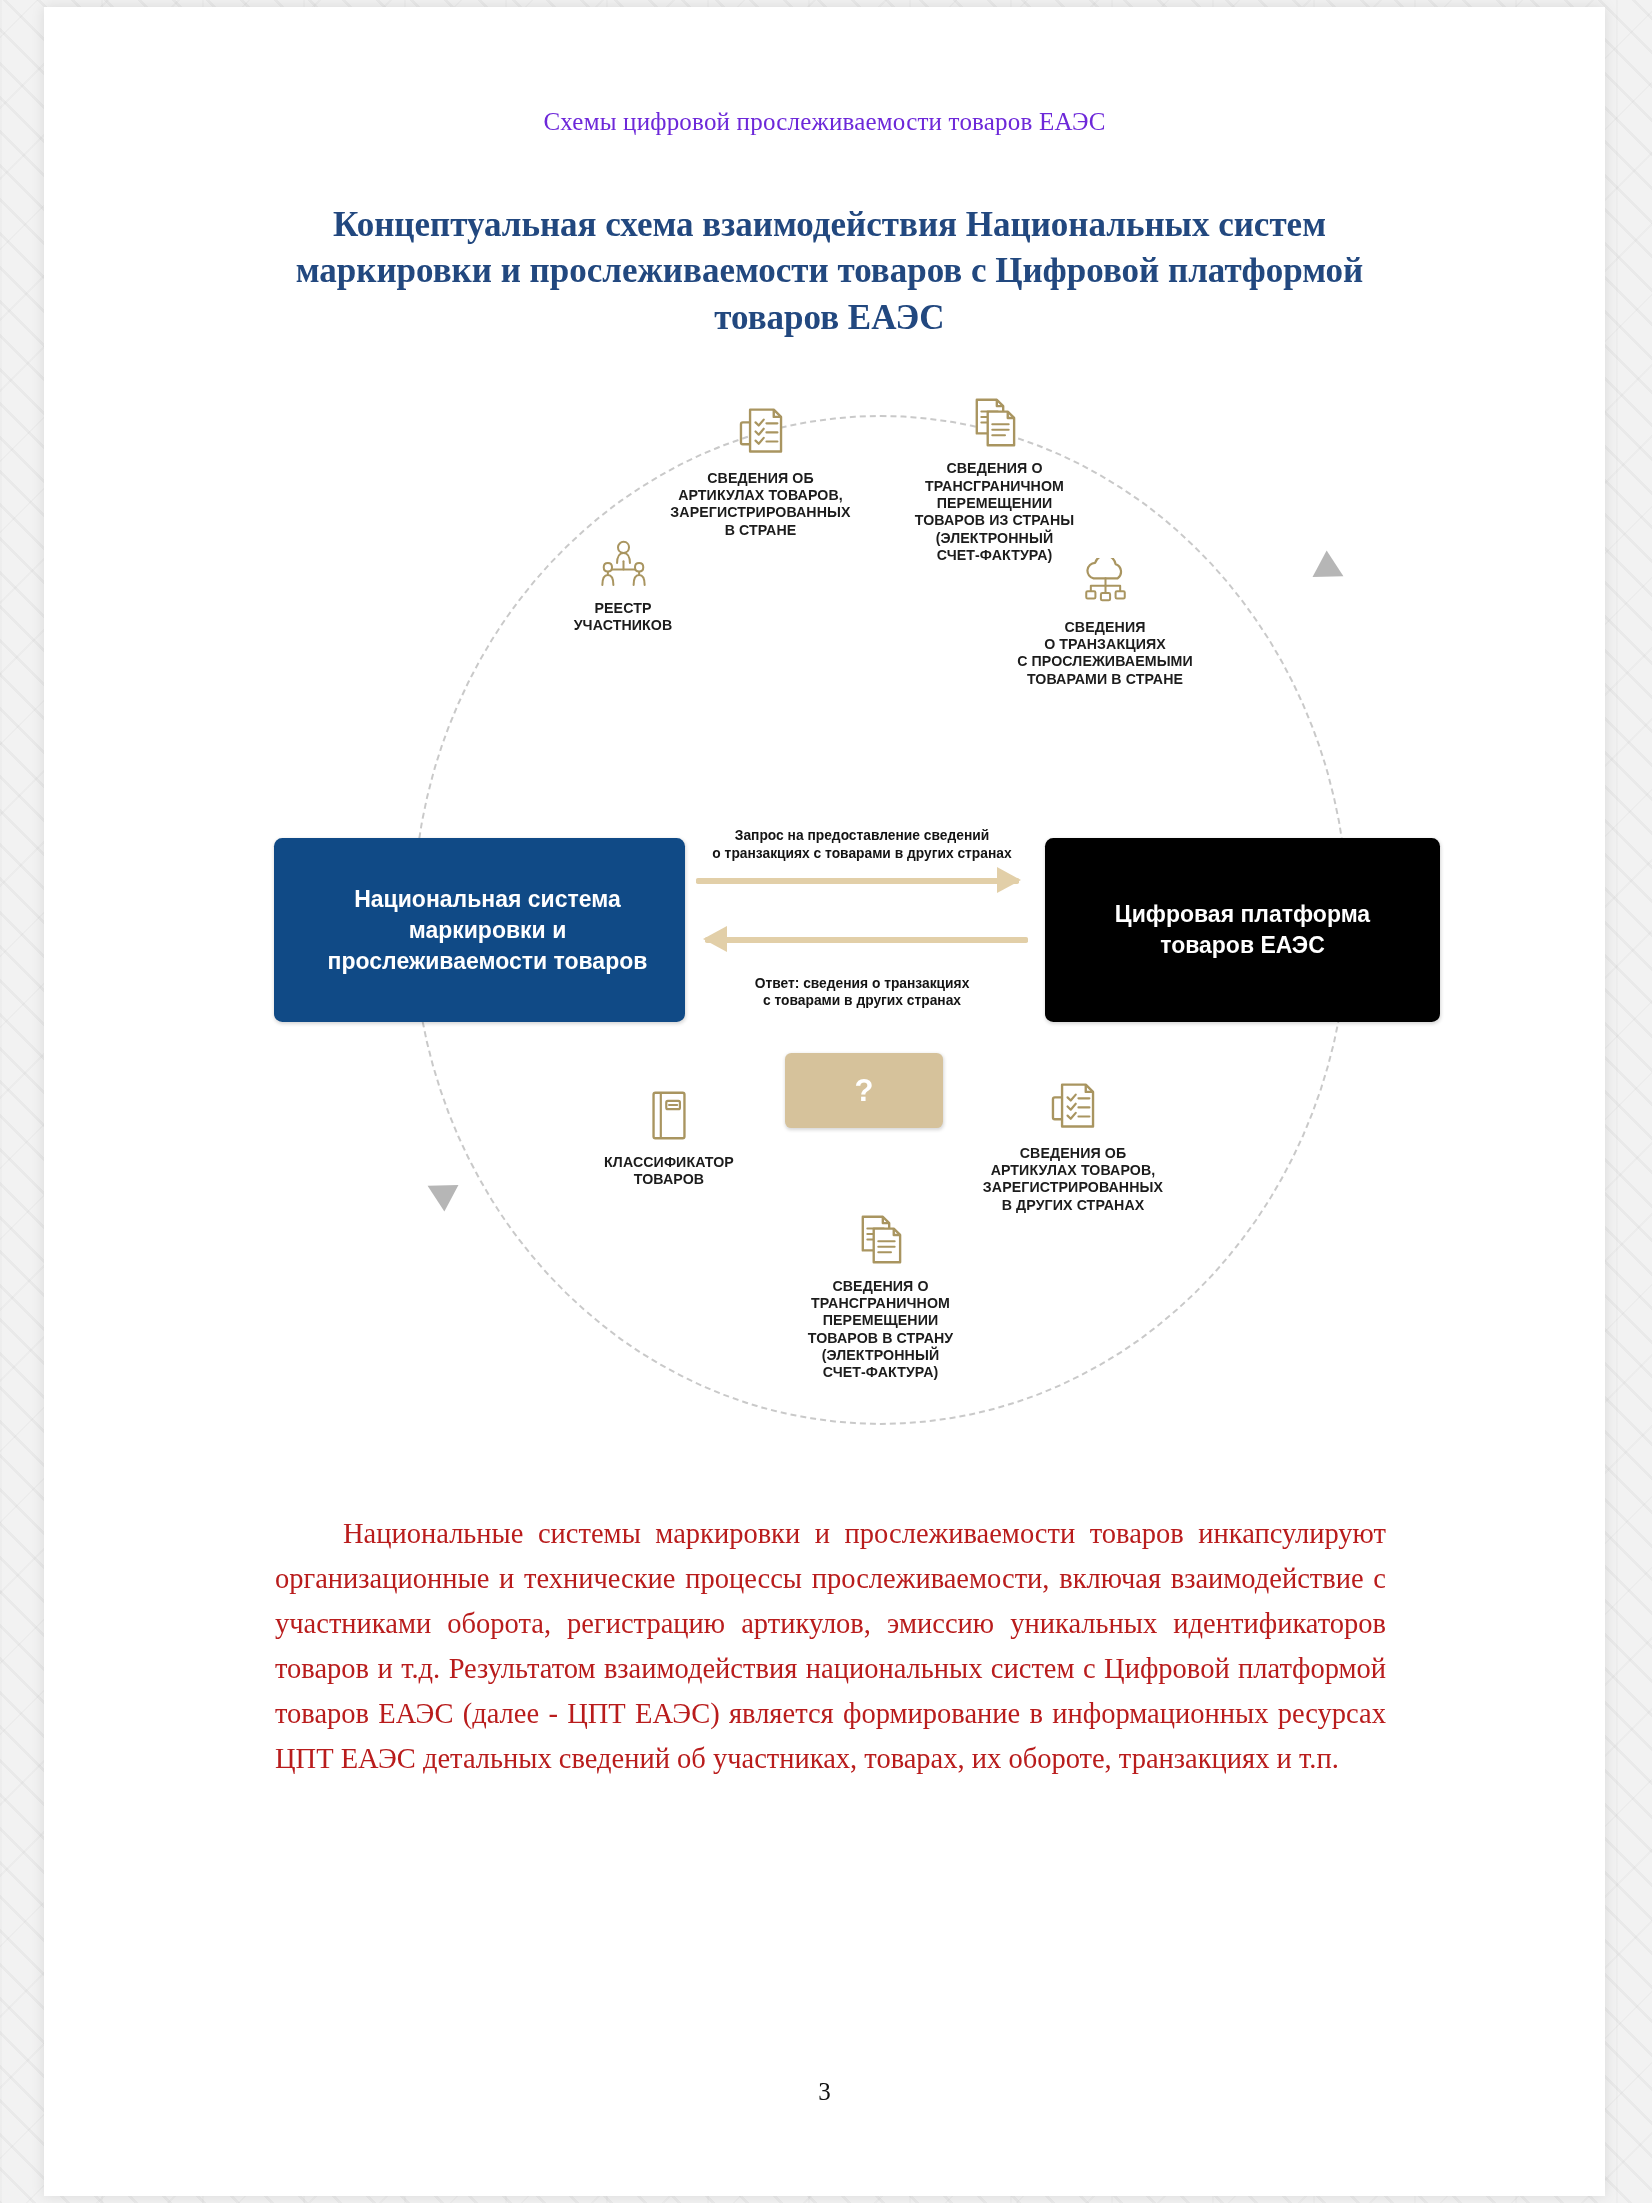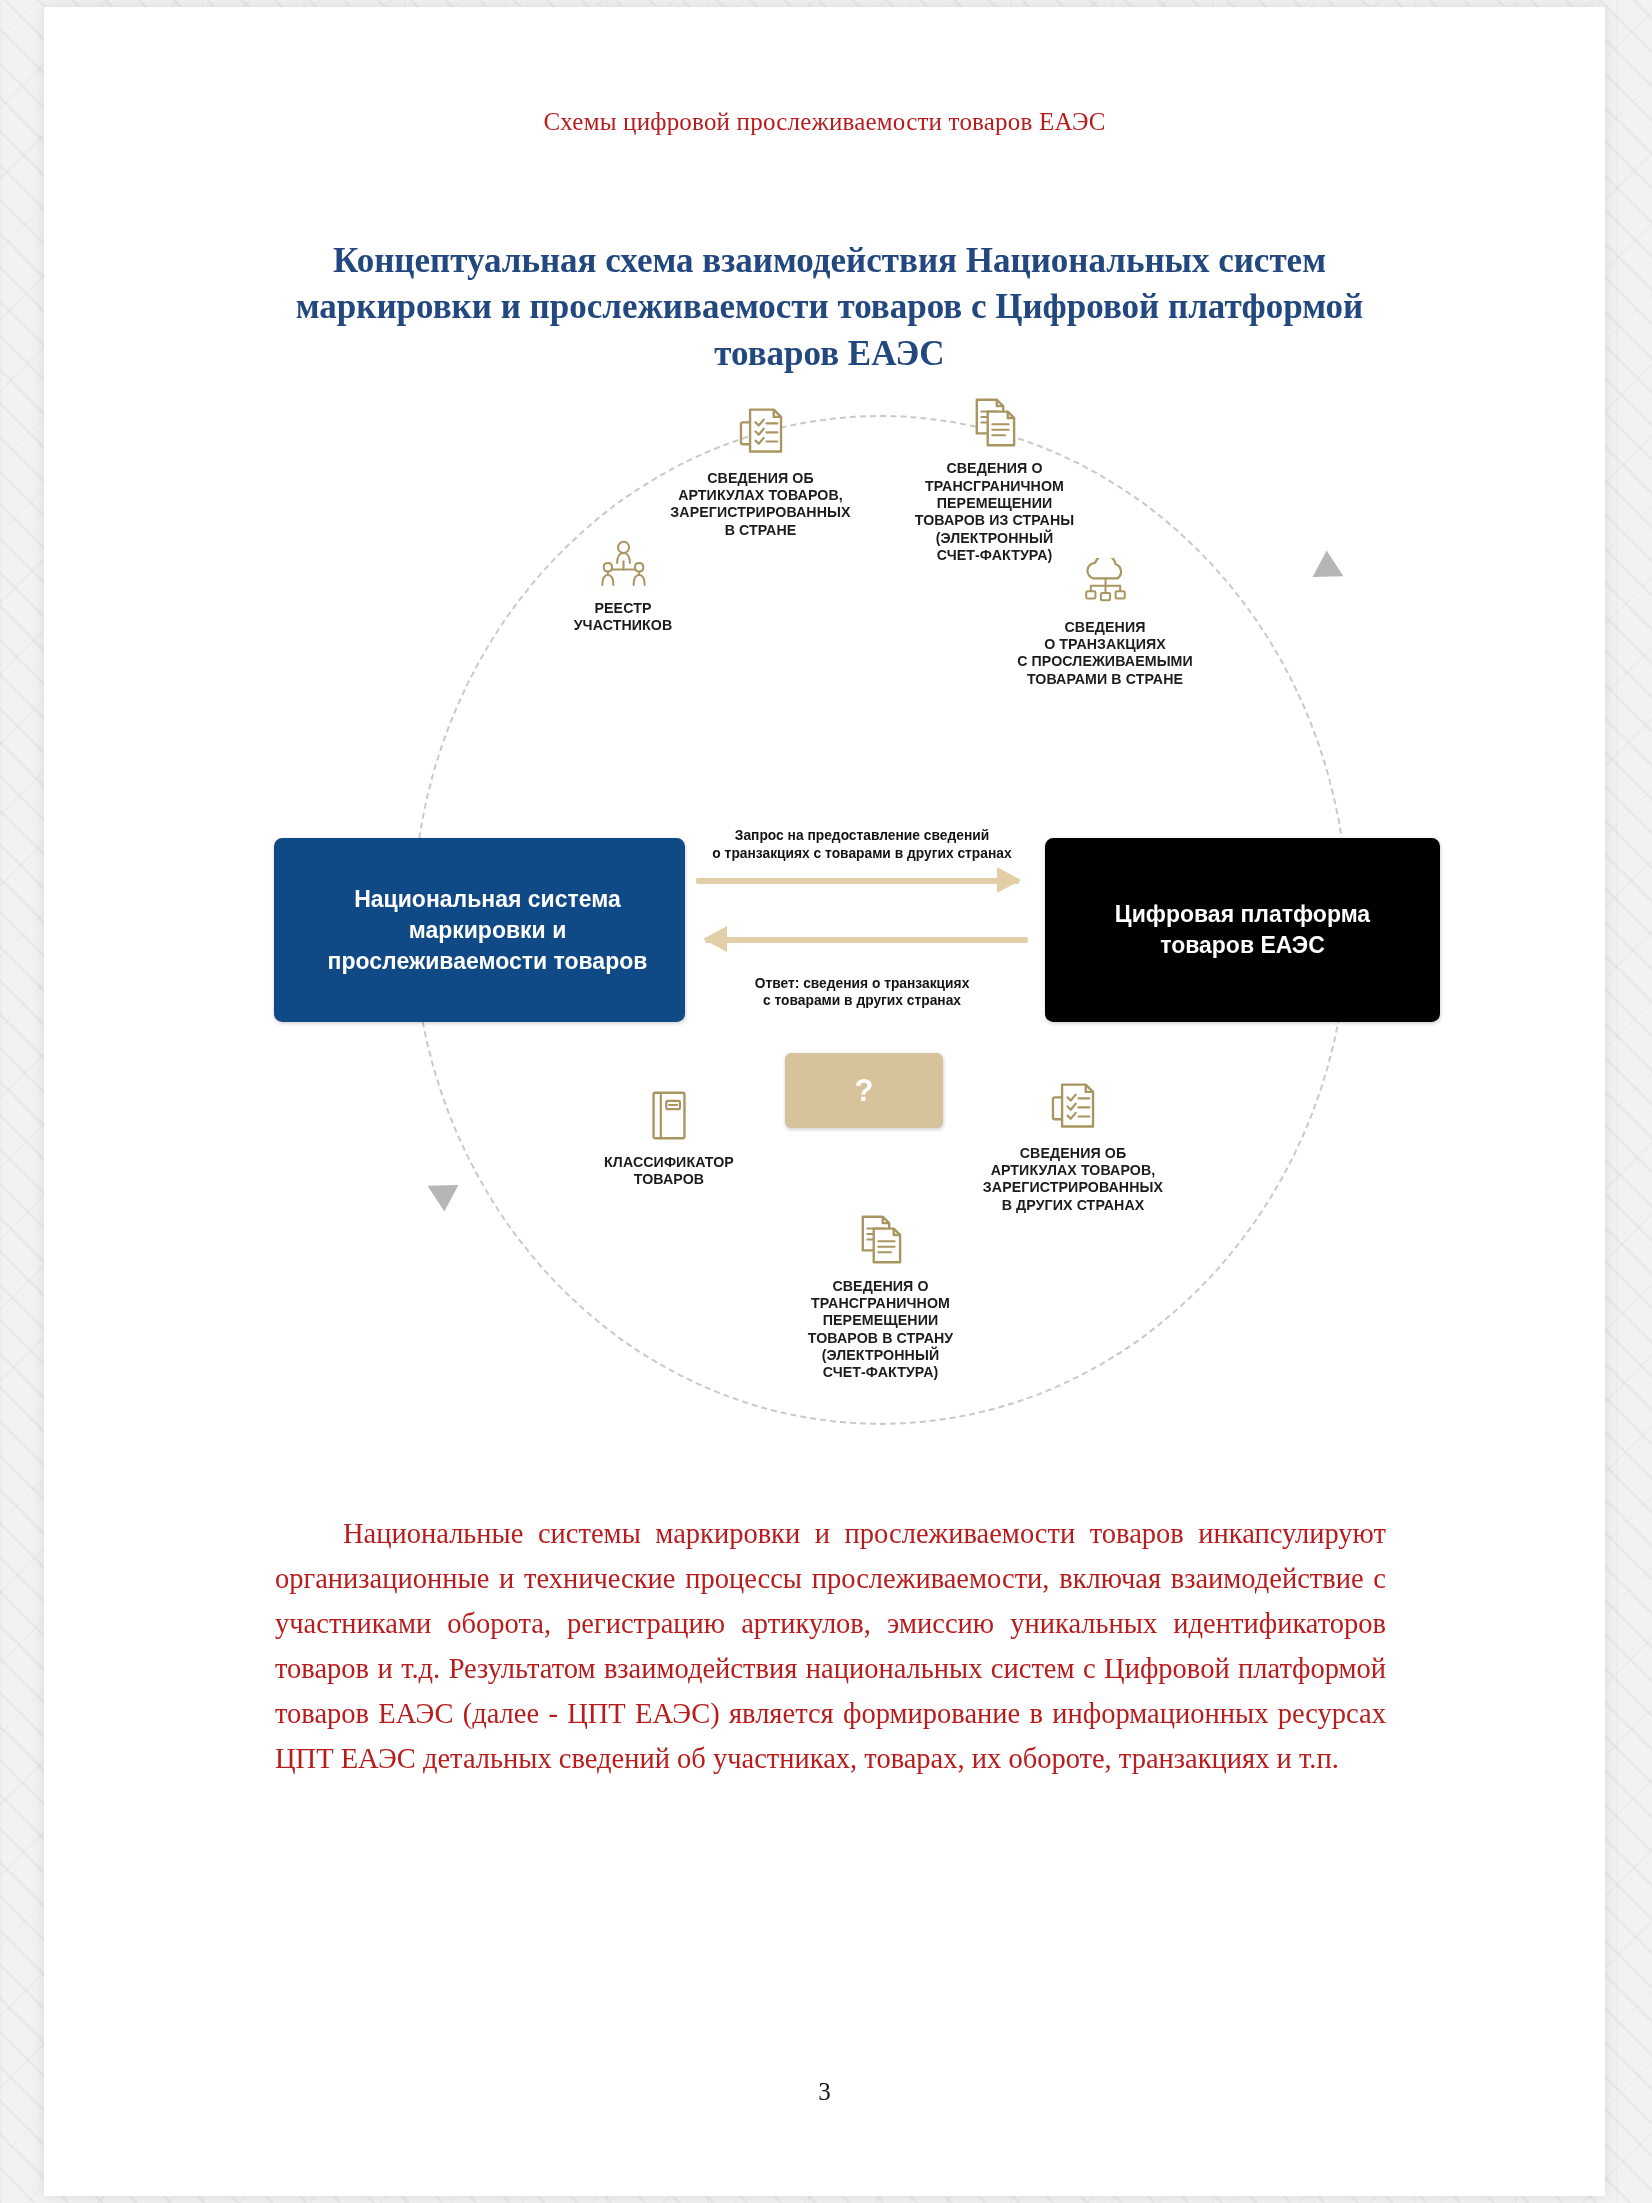--- a/index.html
+++ b/index.html
@@ -45,36 +45,35 @@
   }
 
   
   .doc-header {
     position: absolute;
     top: 101px;
     left: 0;
     width: 100%;
     text-align: center;
     font-size: 25px;
-    color: #b91c1c;
+    color: #6d28d9;
     letter-spacing: 0.2px;
   }
 
   
   .doc-title {
     position: absolute;
     top: 195px;
     left: 230px;
     width: 1111px;
     text-align: center;
     font-size: 35px;
     font-weight: bold;
     color: #22487f;
     line-height: 1.32;
-    margin-top: 36px;
   }
 
   
   .figure {
     position: absolute;
     top: 399px;
     left: 230px;
     width: 1120px;
     height: 1038px;
   }

